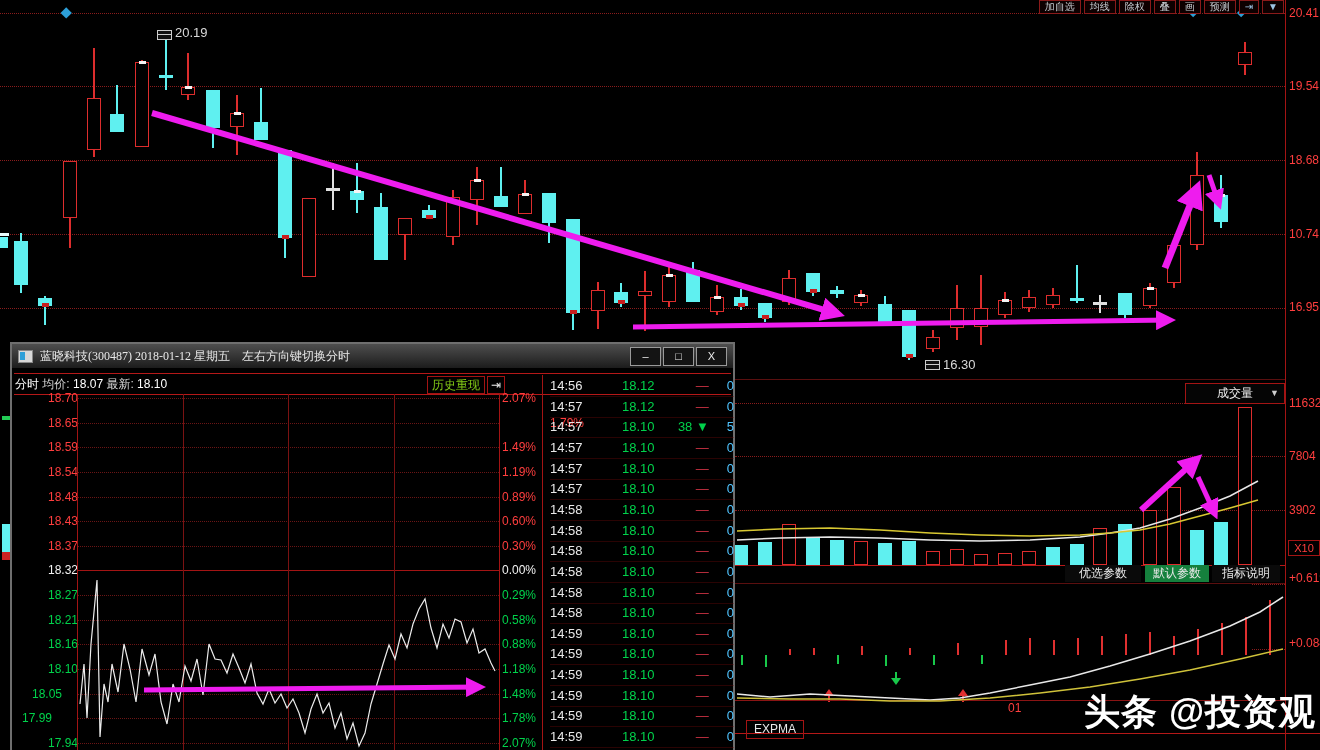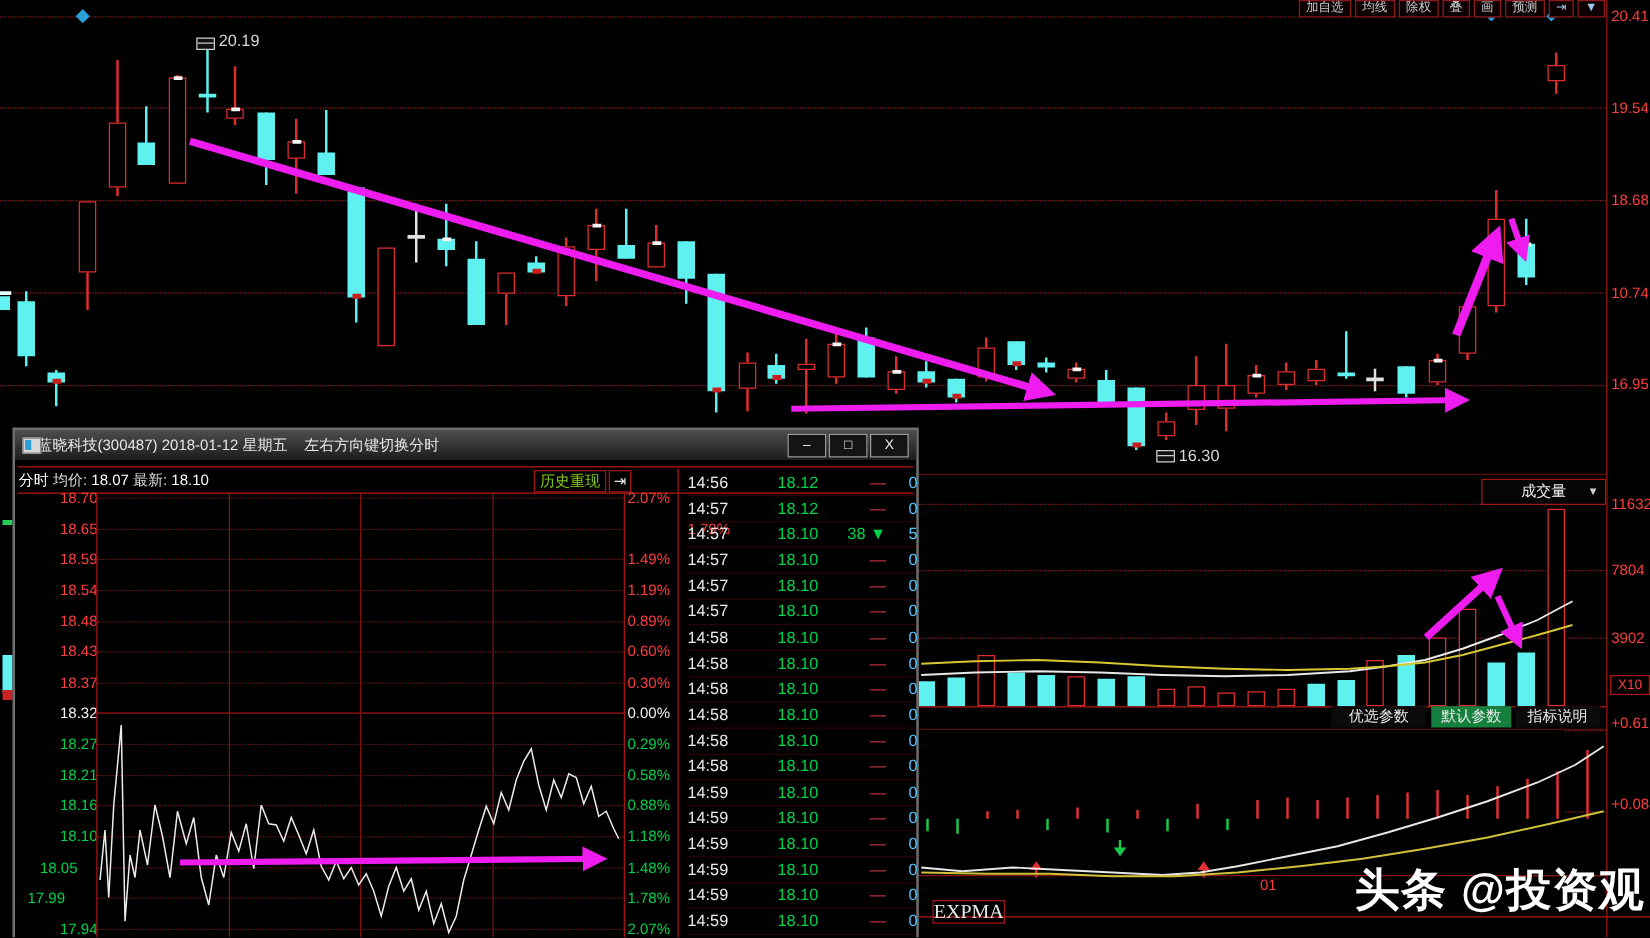--- a/index.html
+++ b/index.html
@@ -23,34 +23,34 @@
   .flag-text{color:#d8d8d8;font-size:13px;}
   .tab{position:absolute;height:17px;line-height:17px;text-align:center;font-size:12px;color:#e8e8e8;
        background:#0a0a0a;z-index:4;cursor:default;}
   .tab.sel{background:#15803d;}
   #vol-header{position:absolute;left:1185px;top:383px;width:98px;height:19px;border:1px solid #a31414;
       background:#050505;color:#f0f0f0;font-size:12px;line-height:19px;text-align:center;z-index:4;}
   #vol-caret{position:absolute;right:5px;top:0;color:#cfcfcf;font-size:9px;}
   #x10-box{position:absolute;left:1288px;top:540px;width:30px;height:14px;border:1px solid #a31414;
       color:#ff3e3e;font-size:11px;line-height:14px;text-align:center;z-index:4;}
   #expma-box{position:absolute;left:746px;top:720px;width:56px;height:17px;border:1px solid #a31414;
-      color:#e8e8e8;font-size:16px;line-height:17px;text-align:center;z-index:4;font-family:Liberation Serif, serif;}
+      color:#e8e8e8;font-size:12px;line-height:17px;text-align:center;z-index:4;}
   #xlabel01{position:absolute;left:1008px;top:701px;color:#ff3e3e;font-size:12px;z-index:4;}
   #watermark{position:absolute;right:4px;top:688px;z-index:20;color:#fff;font-size:36px;
       white-space:nowrap;letter-spacing:1px;}
   #watermark b{font-weight:900;} #watermark span{font-weight:700;}
   
   #popup{position:absolute;left:10px;top:342px;width:725px;height:420px;z-index:30;
       background:#000;border:2px solid #6f6f6f;box-sizing:border-box;}
   #ptitle{position:relative;height:24px;background:linear-gradient(#4e4e4e,#1c1c1c);
       color:#e8e8e8;font-size:12px;line-height:24px;}
   #ptitle-icon{position:absolute;left:6px;top:6px;width:13px;height:11px;background:#d8d8d8;
       border:1px solid #888;}
   #ptitle-icon:before{content:"";position:absolute;left:1px;top:1px;width:5px;height:8px;background:#2d9fd8;}
-  #ptitle-text{margin-left:18px;}
+  #ptitle-text{margin-left:28px;font-family:Liberation Serif, serif;}
   .wbtn{position:absolute;top:3px;width:29px;height:17px;background:#141414;border:1px solid #9a9a9a;
       color:#efefef;font-size:11px;line-height:16px;text-align:center;}
   #pheader{position:absolute;left:3px;top:31px;width:715px;height:19px;color:#d8d8d8;font-size:12px;
       line-height:19px;}
   #pheader .val{color:#fff;}
   #replay-box{position:absolute;left:412px;top:1px;height:16px;border:1px solid #a31414;color:#84cc16;
       padding:0 4px;line-height:16px;}
   #replay-icon{position:absolute;left:472px;top:1px;height:16px;width:16px;border:1px solid #a31414;
       color:#e8e8e8;text-align:center;line-height:16px;}
   .prow{position:absolute;display:flex;font-size:13px;height:20px;line-height:20px;

